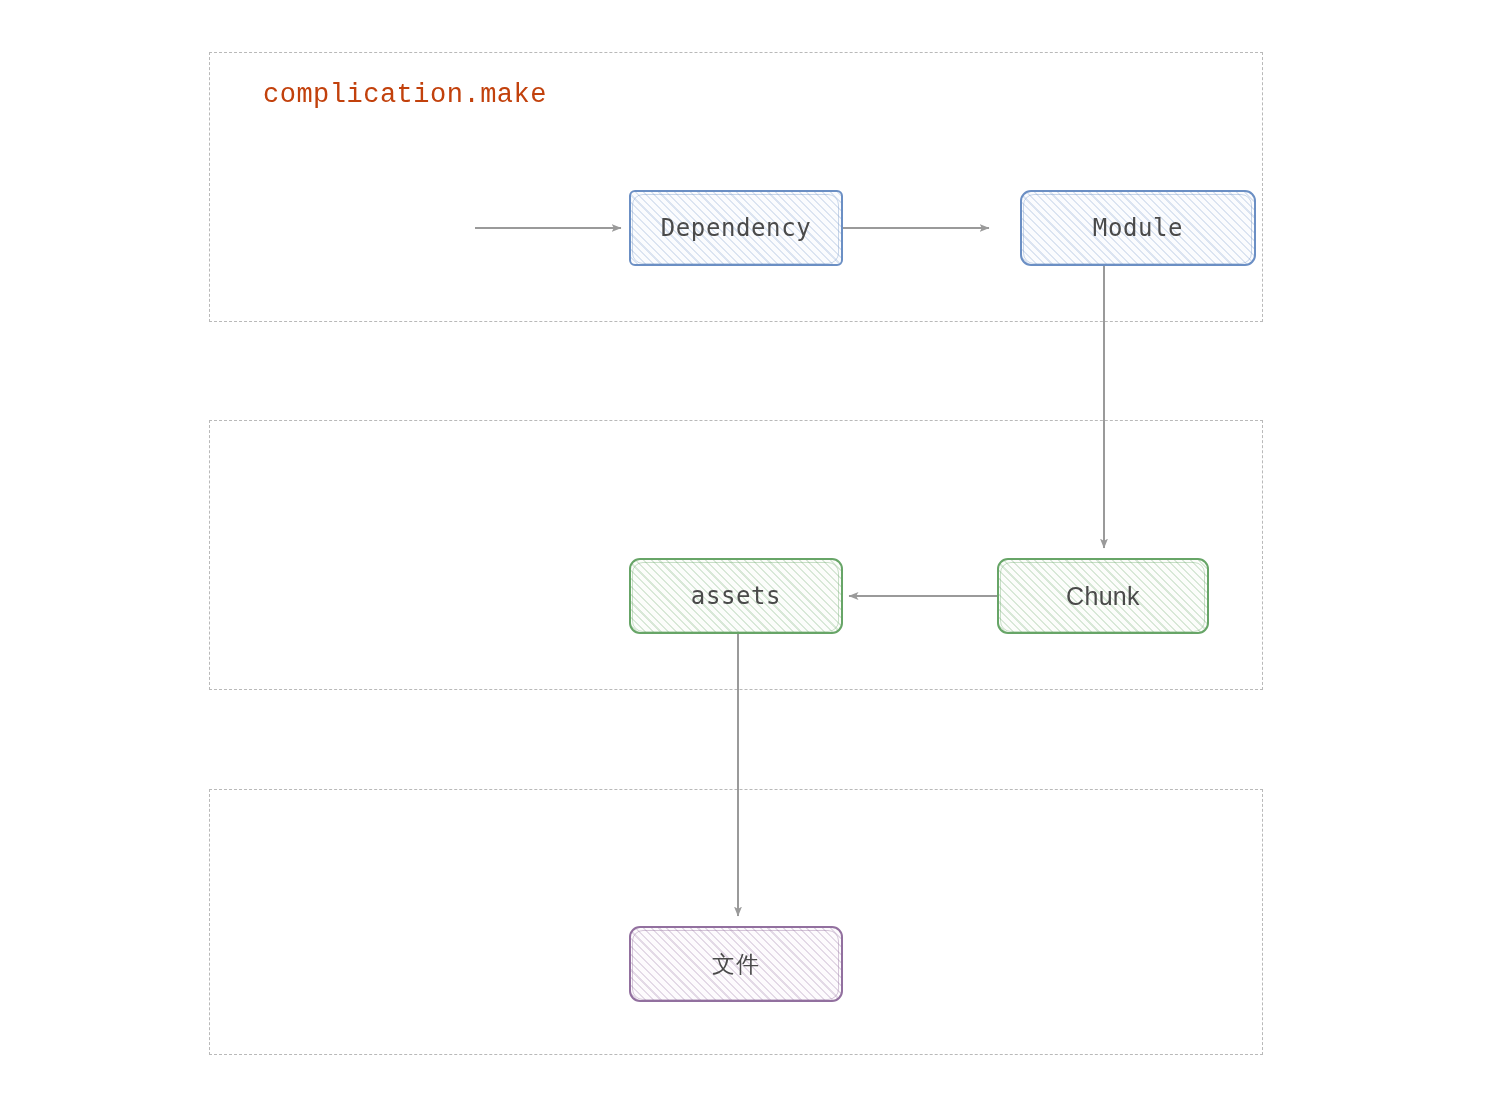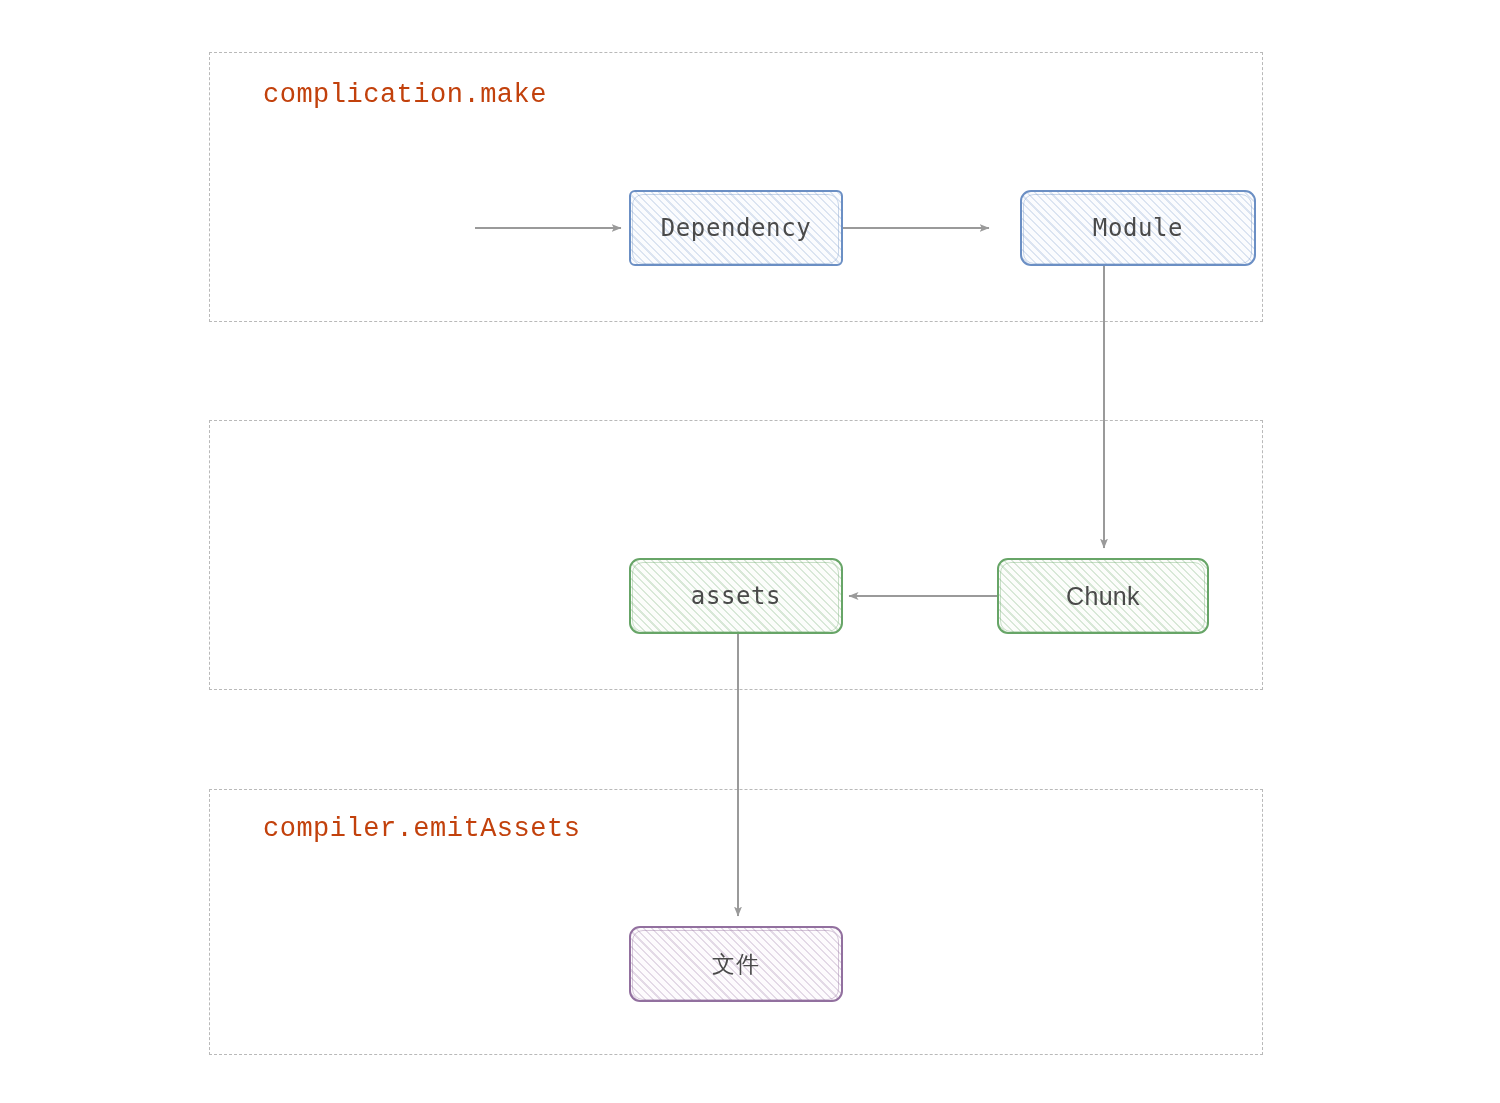--- a/index.html
+++ b/index.html
@@ -175,19 +175,18 @@
 
   <div class="node green" style="left:997px; top:558px; width:212px; height:76px;">
     <span class="node-label label-sans">Chunk</span>
   </div>
 
   <div class="node green" style="left:629px; top:558px; width:214px; height:76px;">
     <span class="node-label label-mono">assets</span>
   </div>
 
   <div class="group" style="left:209px; top:789px; width:1054px; height:266px;"></div>
-  <div class="group-title" style="left:263px; top:816px;">compiler.emitAssets</div>
 
   <div class="node purple" style="left:629px; top:926px; width:214px; height:76px;">
     <span class="node-label label-cjk">文件</span>
   </div>
 
 </div>
 
 </body></html>

